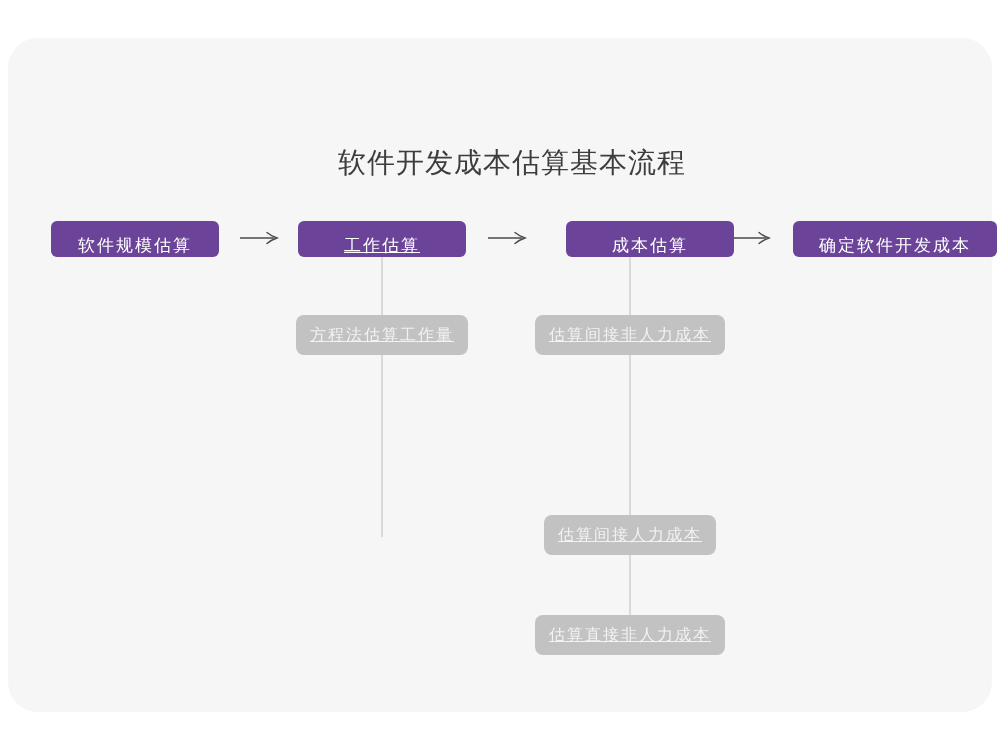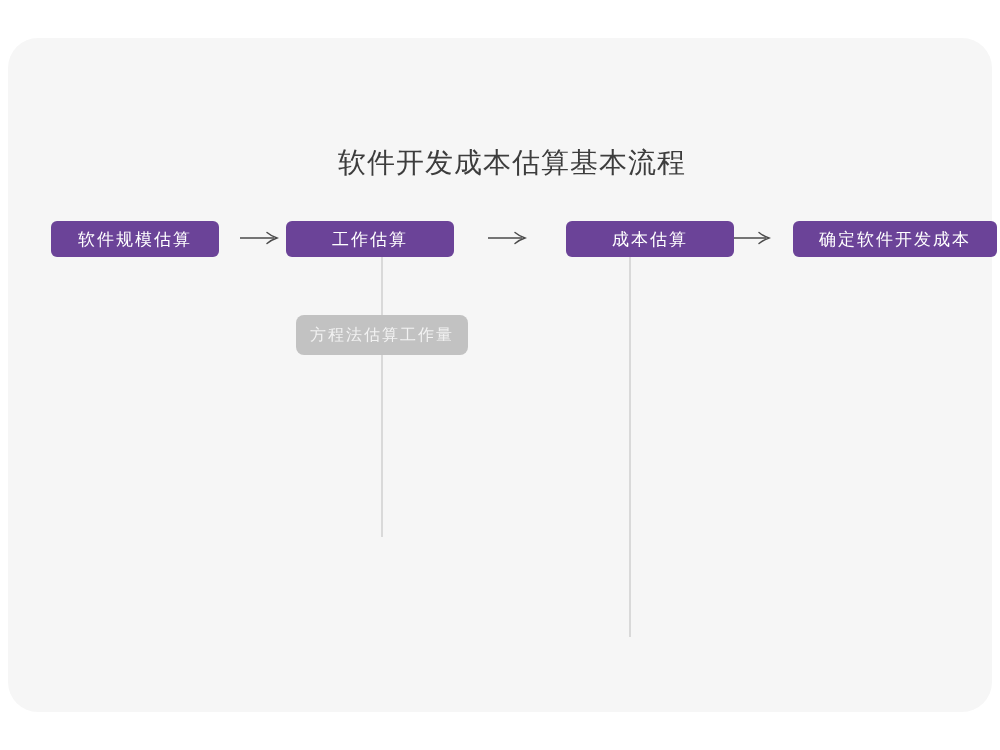--- a/index.html
+++ b/index.html
@@ -37,32 +37,32 @@
     color: var(--title-text, #3d3d3d);
   }
   .stage {
     position: absolute;
     top: 183px;
     height: 36px;
     min-width: 168px;
     box-sizing: border-box;
     padding: 0 26px;
     display: flex;
-    align-items: center;
+    align-items: flex-end;
     justify-content: center;
     background: var(--stage-bg, #6b4398);
     color: var(--stage-text, #ffffff);
     font-size: 17px;
     letter-spacing: 2px;
     border-radius: 6px;
     z-index: 3;
     white-space: nowrap;
   }
   .stage-1 { left: 43px; }
-  .stage-2 { left: 278px; }
+  .stage-2 { left: 290px; text-decoration: underline; }
   .stage-3 { left: 538px; margin-left: 20px; }
   .stage-4 { left: 785px; }
 
   .arrow {
     position: absolute;
     top: 193px;
     width: 40px;
     height: 14px;
     color: var(--arrow, #4a4a4a);
     z-index: 2;
@@ -90,20 +90,21 @@
     align-items: center;
     justify-content: center;
     background: var(--sub-bg, #c2c2c2);
     color: var(--sub-text, #f2f2f2);
     font-size: 16px;
     letter-spacing: 2px;
     border-radius: 8px;
     transform: translateX(-50%);
     z-index: 2;
     white-space: nowrap;
+    text-decoration: underline;
   }
   .col-work { left: 374px; }
   .col-cost { left: 622px; }
   .row-1 { top: 277px; }
   .row-2 { top: 377px; }
   .row-3 { top: 477px; }
   .row-4 { top: 577px; }
 </style>
 </head>
 <body>
@@ -150,15 +151,24 @@
       <span>确定软件开发成本</span>
     </div>
 
     <div class="vline vline-work"></div>
     <div class="vline vline-cost"></div>
 
     <div class="subbox col-work row-1">
       <span>方程法估算工作量</span>
     </div>
 
+    <div class="subbox col-cost row-1">
+      <span>估算间接非人力成本</span>
+    </div>
+    <div class="subbox col-cost row-3">
+      <span>估算间接人力成本</span>
+    </div>
+    <div class="subbox col-cost row-4">
+      <span>估算直接非人力成本</span>
+    </div>
 
   </div>
 </div>
 
 </body></html>

